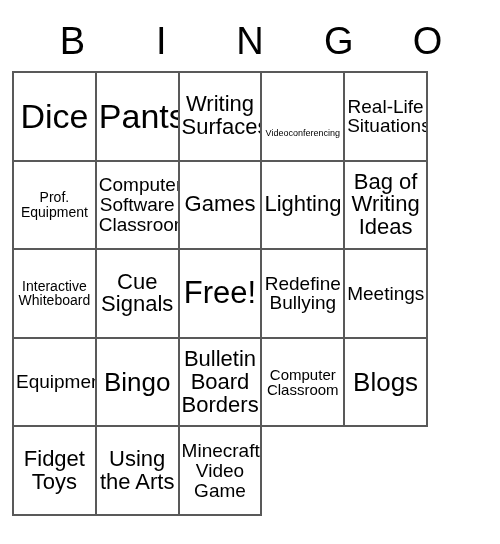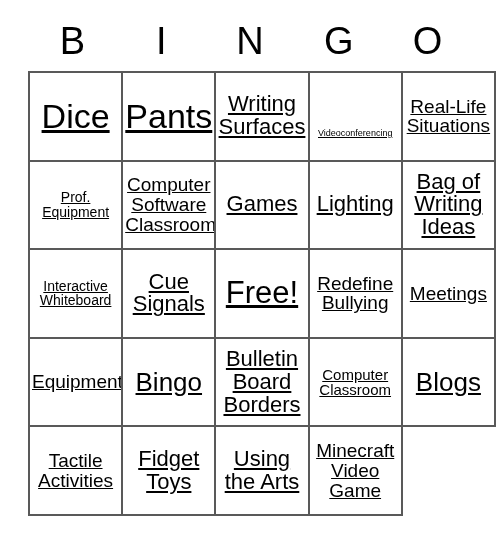--- a/index.html
+++ b/index.html
@@ -40,31 +40,30 @@
     line-height: 1;
     font-weight: 400;
     letter-spacing: 0;
     color: #000;
     user-select: none;
   }
 
   
   #grid {
     position: absolute;
-    left: 28px;
+    left: 12px;
     top: 71px;
-    width: 468px;
+    width: 416px;
     height: 445px;
     box-sizing: border-box;
     border-top: 2px solid #595959;
     border-left: 2px solid #595959;
     display: grid;
     grid-template-columns: repeat(5, 1fr);
     grid-template-rows: repeat(5, 1fr);
-    text-decoration: underline;
   }
   .cell {
     box-sizing: border-box;
     border-right: 2px solid #595959;
     border-bottom: 2px solid #595959;
     background: #ffffff;
     display: flex;
     align-items: center;
     justify-content: center;
     padding: 1px 2px;
@@ -170,24 +169,20 @@
 Board
 Borders</span>
       </div>
       <div class="cell fs-xs">
         <span class="cell-text">Computer
 Classroom</span>
       </div>
       <div class="cell fs-lg">
         <span class="cell-text">Blogs</span>
       </div>
-      <div class="cell fs-sm">
-        <span class="cell-text">Tactile
-Activities</span>
-      </div>
       <div class="cell fs-md">
         <span class="cell-text">Fidget
 Toys</span>
       </div>
       <div class="cell fs-md">
         <span class="cell-text">Using
 the Arts</span>
       </div>
       <div class="cell fs-sm">
         <span class="cell-text">Minecraft

